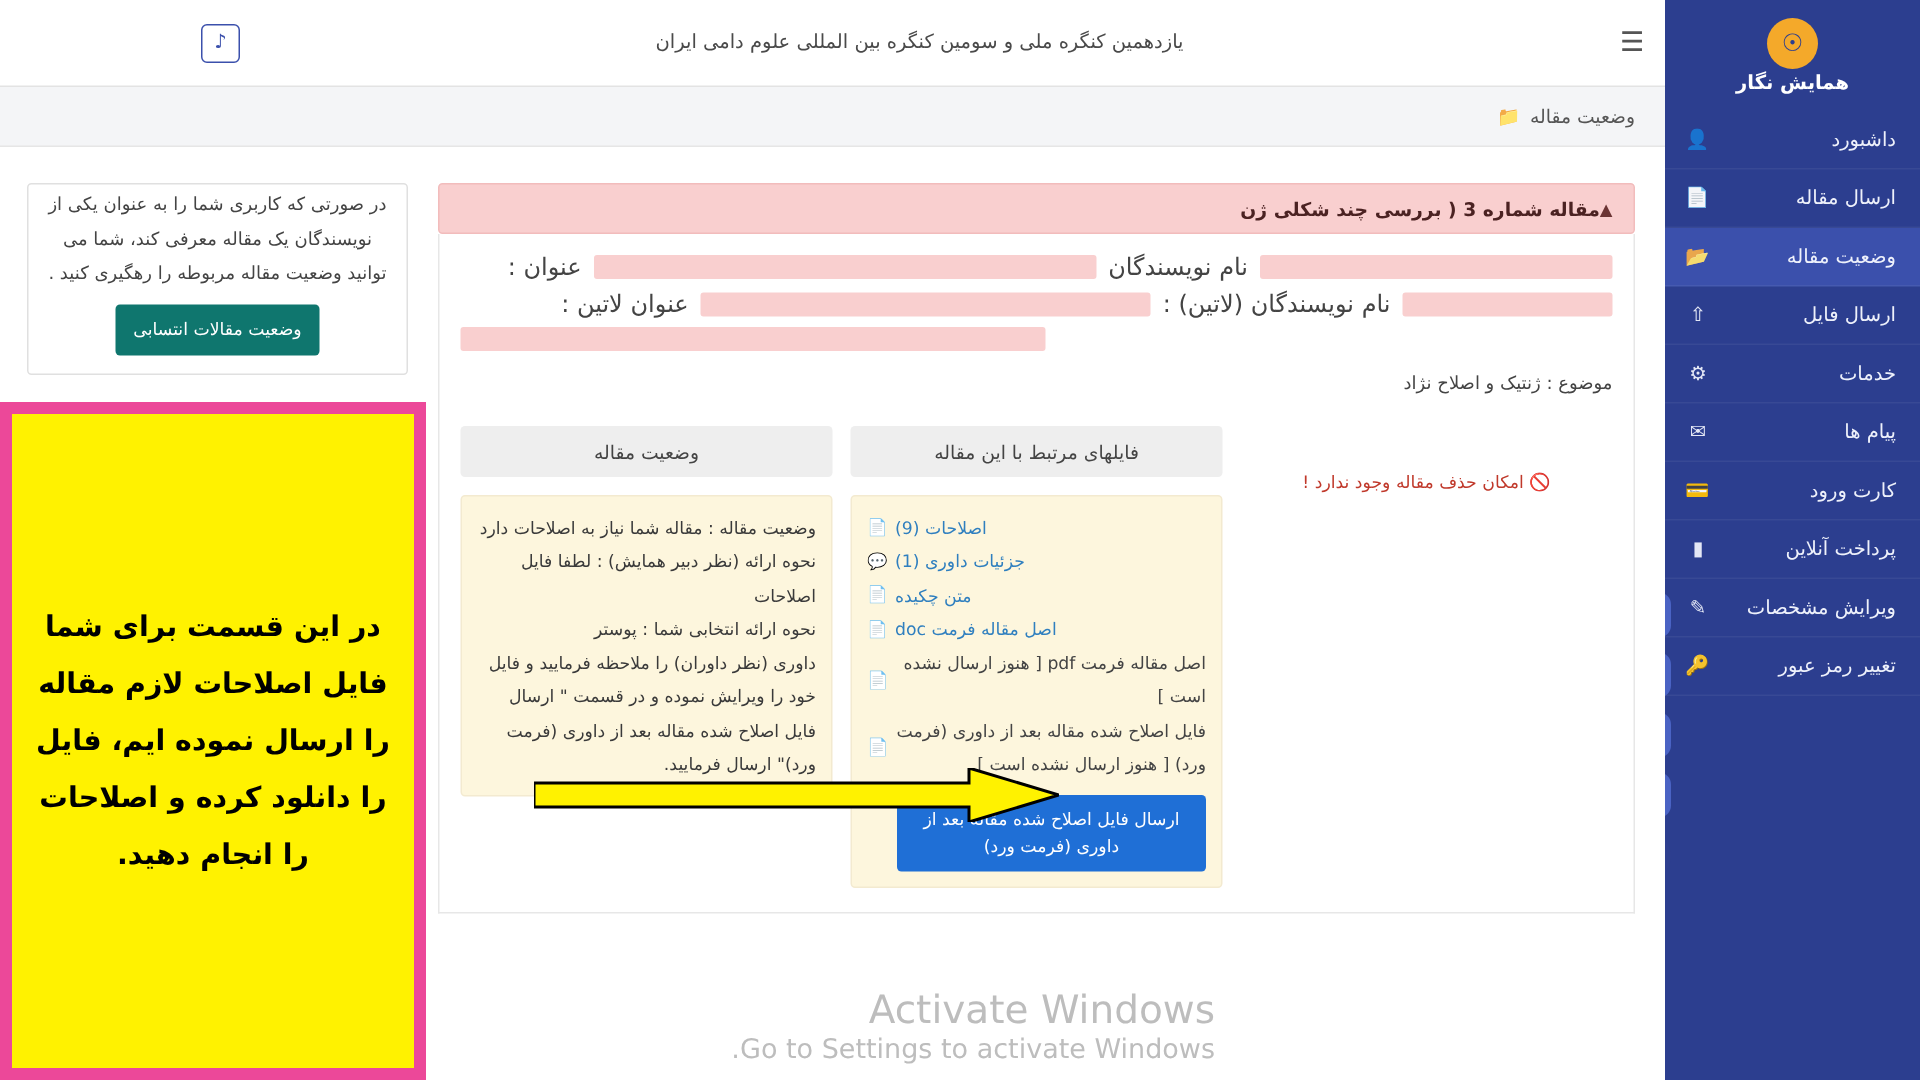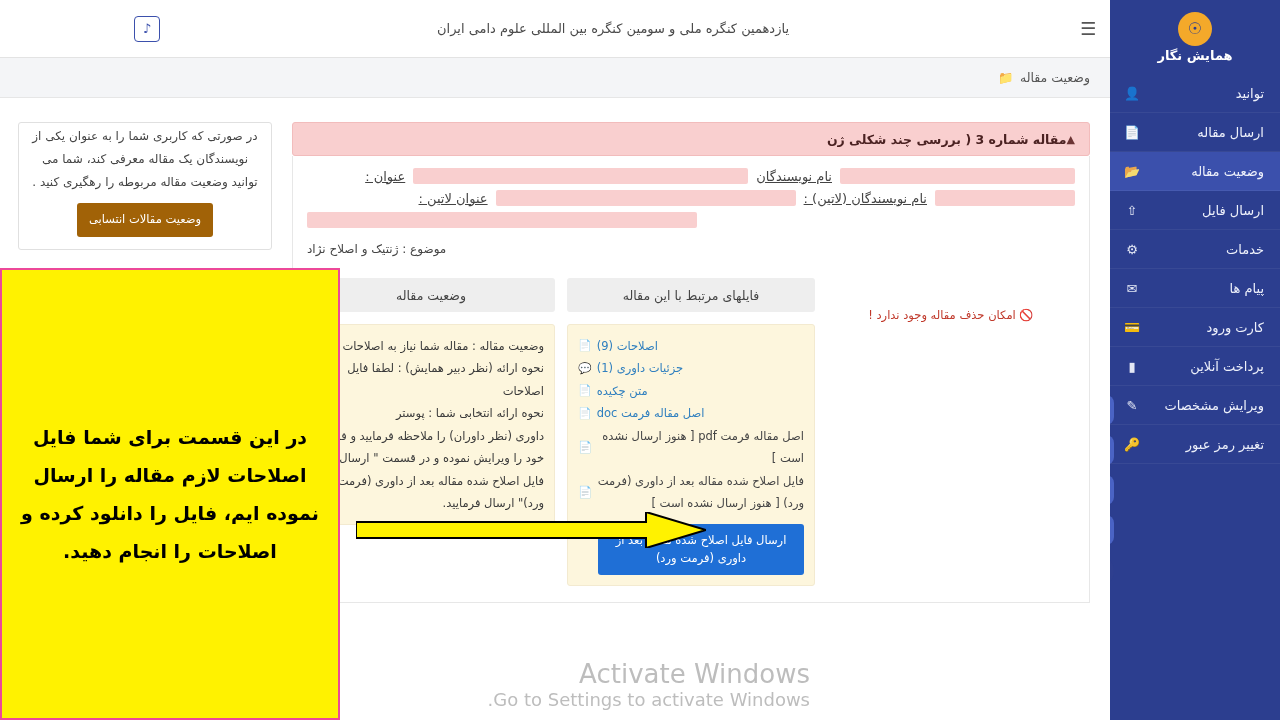--- a/index.html
+++ b/index.html
@@ -91,21 +91,21 @@
   .content { position: absolute; top: 98px; right: 170px; left: 0; bottom: 0; background: #fff; }
 
   .left-note {
     position: absolute; top: 24px; left: 18px; width: 254px;
     border: 1px solid #e0e0e0; border-radius: 3px; background: #fff;
     padding: 2px 12px 12px 12px;
     font-size: 12px; line-height: 1.9; color: #444; text-align: center;
   }
   .note-btn {
     display: inline-block; margin-top: 10px;
-    background: #a16207; color: #fff; font-size: 11.5px;
+    background: #0f766e; color: #fff; font-size: 11.5px;
     padding: 6px 12px; border-radius: 3px; cursor: pointer;
   }
 
   .panel {
     position: absolute; top: 24px; right: 20px; left: 292px;
   }
   .panel-head {
     background: #f9cfcf; border: 1px solid #f2bcbc; border-radius: 3px;
     height: 34px; display: flex; align-items: center; padding: 0 14px;
     font-size: 12.5px; color: #4b2222; font-weight: bold;
@@ -114,24 +114,24 @@
   .panel-head .ph-caret { font-size: 11px; color: #6b3434; cursor: pointer; }
 
   .panel-body { border: 1px solid #e7e7e7; border-top: none; padding: 12px 14px 16px 14px; }
 
   .meta-strip {
     background: #eeeeee; border-radius: 3px; padding: 9px 12px;
     font-size: 12px; color: #444; text-align: center; margin-bottom: 14px;
   }
 
   .fieldrow { display: flex; align-items: center; justify-content: flex-start; margin-bottom: 6px; gap: 8px; }
-  .flabel { font-size: 13px; color: #444; white-space: nowrap; text-decoration: underline; }
+  .flabel { font-size: 16px; color: #444; white-space: nowrap; }
   .redact { background: #f9cfcf; height: 16px; border-radius: 2px; }
 
-  .subject { font-size: 12px; color: #444; text-align: left; margin-top: 14px; }
+  .subject { font-size: 12px; color: #444; text-align: right; margin-top: 14px; }
 
   
   .cols { display: flex; gap: 12px; margin-top: 22px; }
   .col { flex: 1; }
   .col-head {
     background: #eeeeee; border-radius: 3px; height: 34px;
     display: flex; align-items: center; justify-content: center;
     font-size: 12.5px; color: #444;
   }
   .col-body { margin-top: 12px; border-radius: 3px; padding: 10px 10px; font-size: 11.5px; line-height: 1.95; }
@@ -153,22 +153,22 @@
 
   
   .watermark {
     position: absolute; right: 300px; bottom: 10px; text-align: right; color: #bdbdbd;
   }
   .watermark .w1 { font-size: 26px; }
   .watermark .w2 { font-size: 18px; }
 
   
   .yellow-box {
-    position: absolute; left: 0; top: 268px; width: 340px; height: 452px;
-    background: #fff200; border: 2px solid #ec4899;
+    position: absolute; left: 0; top: 268px; width: 284px; height: 452px;
+    background: #fff200; border: 8px solid #ec4899;
     display: flex; align-items: center; justify-content: center;
     padding: 14px;
   }
   .yellow-box .yb-text {
     font-size: 19px; font-weight: bold; color: #000; line-height: 2.0; text-align: center;
     direction: rtl;
   }
   .arrow {
     position: absolute; left: 356px; top: 512px; width: 350px; height: 36px;
   }
@@ -178,21 +178,21 @@
 
 <div id="root">
 
   <div class="sidebar">
     <div class="sidebar-brand">
       <div class="brand-logo">☉</div>
       <div class="brand-text">همایش نگار</div>
     </div>
 
     <div class="side-item">
-      <span class="si-label">توانید</span>
+      <span class="si-label">داشبورد</span>
       <span class="si-icon">👤</span>
     </div>
     <div class="side-item">
       <span class="si-label">ارسال مقاله</span>
       <span class="si-icon">📄</span>
     </div>
     <div class="side-item active">
       <span class="si-label">وضعیت مقاله</span>
       <span class="si-icon">📂</span>
     </div>

